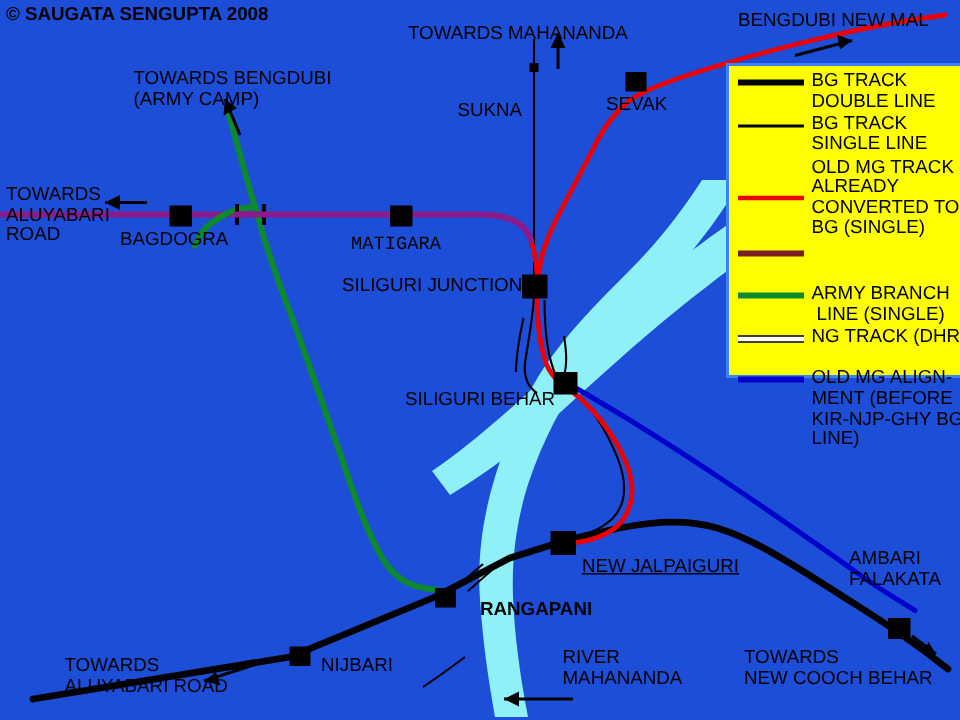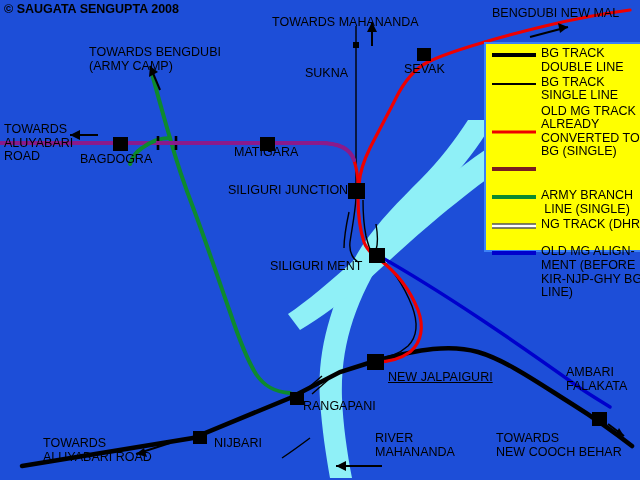--- a/index.html
+++ b/index.html
@@ -219,27 +219,27 @@
         <rect x="290" y="392" width="14" height="13" fill="#000000"></rect>
         <rect x="193" y="431" width="14" height="13" fill="#000000"></rect>
         <rect x="592" y="412" width="15" height="14" fill="#000000"></rect>
       </g>
   </svg>
 
   <div class="copyright">© SAUGATA SENGUPTA 2008</div>
 
   <div id="label-layer">
       <div class="map-label" style="left: 80px; top: 153px;">BAGDOGRA</div>
-      <div class="map-label" style="left: 234px; top: 146px;">MATIGARA</div>
+      <div class="map-label" style="left: 234px; top: 157px; font-family: Liberation Mono, monospace;">MATIGARA</div>
       <div class="map-label" style="left: 404px; top: 63px;">SEVAK</div>
       <div class="map-label" style="left: 305px; top: 48px; margin-top: 19px;">SUKNA</div>
       <div class="map-label" style="left: 228px; top: 184px;">SILIGURI JUNCTION</div>
-      <div class="map-label" style="left: 270px; top: 260px;">SILIGURI MENT</div>
+      <div class="map-label" style="left: 270px; top: 260px;">SILIGURI BEHAR</div>
       <div class="map-label" style="left: 388px; top: 371px; text-decoration: underline;">NEW JALPAIGURI</div>
-      <div class="map-label" style="left: 303px; top: 400px;">RANGAPANI</div>
+      <div class="map-label" style="left: 320px; top: 400px; font-weight: bold;">RANGAPANI</div>
       <div class="map-label" style="left: 214px; top: 437px;">NIJBARI</div>
       <div class="map-label" style="left: 272px; top: 16px;">TOWARDS MAHANANDA</div>
       <div class="map-label" style="left: 492px; top: 7px;">BENGDUBI NEW MAL</div>
       <div class="map-label" style="left: 89px; top: 46px;">TOWARDS BENGDUBI
 (ARMY CAMP)</div>
       <div class="map-label" style="left: 4px; top: 123px;">TOWARDS
 ALUYABARI
 ROAD</div>
       <div class="map-label" style="left: 566px; top: 366px;">AMBARI
 FALAKATA</div>

